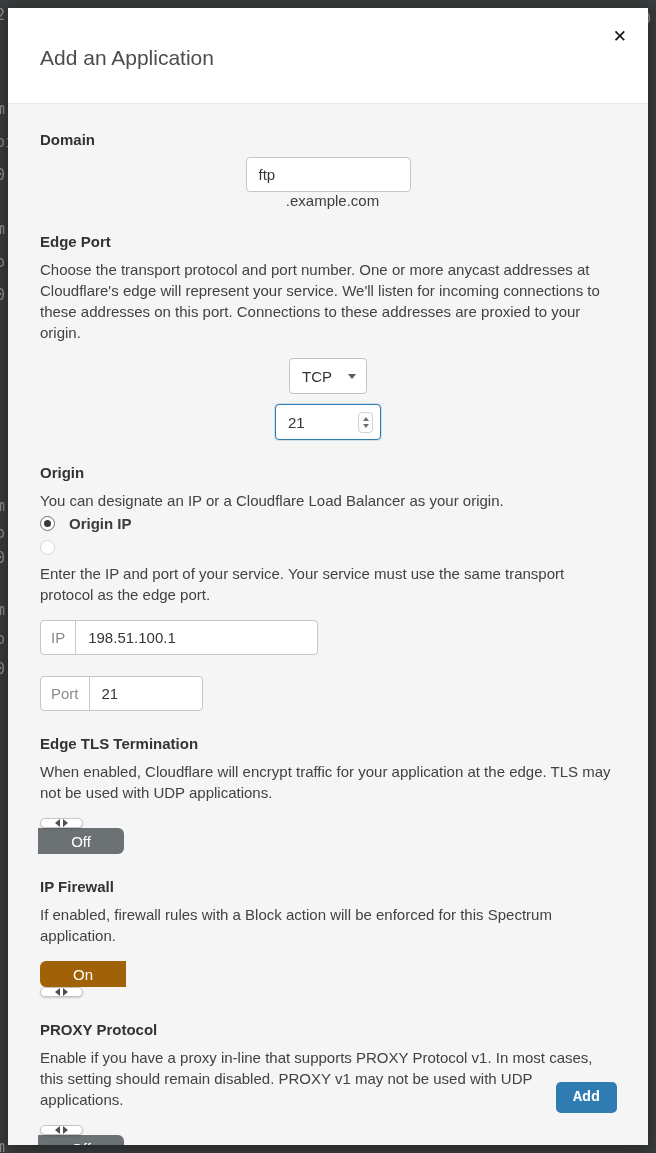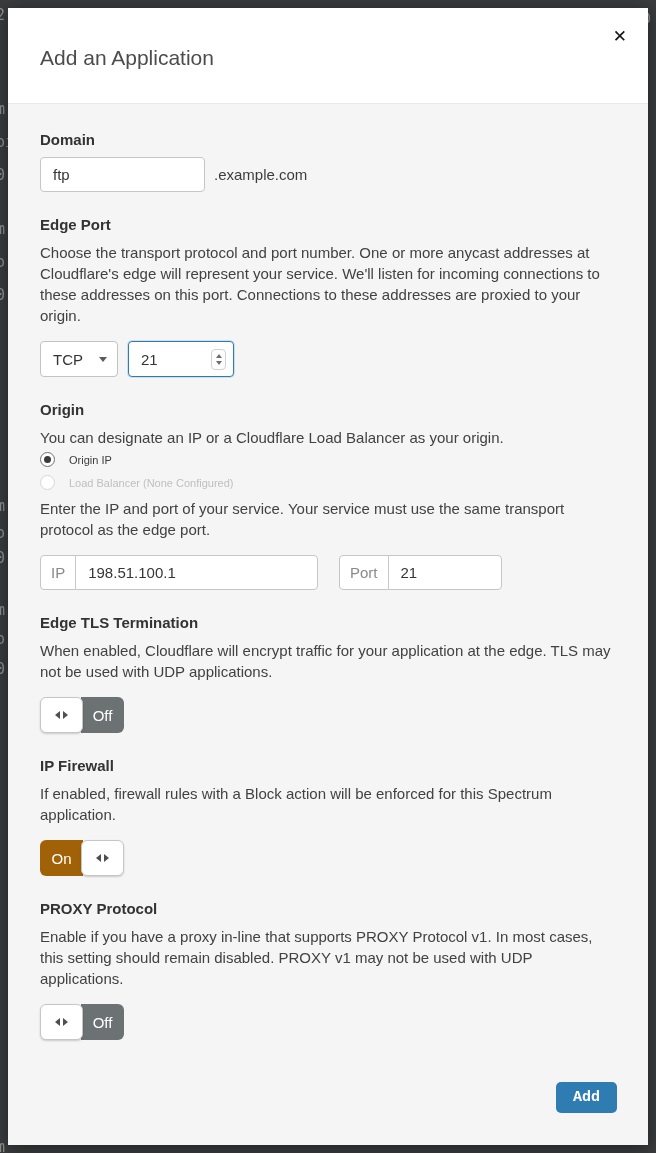--- a/index.html
+++ b/index.html
@@ -37,21 +37,21 @@
   .modal-title { font-size: 21px; font-weight: 400; color: #4c4c4c; }
   .close-btn {
     position: absolute; top: 20px; right: 21px;
     font-size: 17px; font-weight: 700; color: #141414;
     cursor: pointer; line-height: 1;
   }
   .modal-body { padding: 27px 32px 0; flex: 1 1 auto; }
 
   .sec-heading { font-size: 15px; font-weight: 700; color: #333333; line-height: 18px; margin-bottom: 8px; }
   .sec-desc { font-size: 15px; color: #424242; line-height: 21px; margin-bottom: 15px; max-width: 578px; }
-  .control-row { margin-bottom: 24px; }
+  .control-row { margin-bottom: 24px; flex-direction: column; }
 
   .text-input {
     height: 35px; background: #fff;
     border: 1px solid #c6c6c6; border-radius: 4px;
     display: flex; align-items: center;
     font-size: 15px; color: #363636;
   }
   .input-value { padding-left: 12px; }
 
   .domain-row { display: flex; align-items: center; }
@@ -92,21 +92,21 @@
     width: 15px; height: 15px; border-radius: 50%;
     background: #fff; border: 1px solid #6f6f6f;
     display: flex; align-items: center; justify-content: center;
     flex: 0 0 auto;
   }
   .radio-circle.checked::after {
     content: ""; width: 7px; height: 7px; border-radius: 50%;
     background: #3a3a3a; display: block;
   }
   .radio-circle.disabled { border-color: #d6d6d6; }
-  .radio-label { margin-left: 14px; font-size: 11px; color: #3c3c3c; }
+  .radio-label { margin-left: 14px; font-size: 15px; color: #3c3c3c; font-weight: bold; }
   .radio-label.disabled { color: #bfbfbf; }
   .radio-group { margin-bottom: 4px; }
 
   .ip-row { display: flex; gap: 21px; }
   .prefix-input { padding: 0; }
   .input-prefix {
     align-self: stretch; display: flex; align-items: center;
     padding: 0 10px; color: #8a8a8a; font-size: 15px;
     border-right: 1px solid #c9c9c9;
   }
@@ -198,21 +198,20 @@
     <div class="section">
       <div class="sec-heading">Origin</div>
       <div class="sec-desc" style="margin-bottom:4px;">You can designate an IP or a Cloudflare Load Balancer as your origin.</div>
       <div class="radio-group">
         <div class="radio-row">
           <span class="radio-circle checked"></span>
           <span class="radio-label">Origin IP</span>
         </div>
         <div class="radio-row">
           <span class="radio-circle disabled"></span>
-          <span class="radio-label disabled">Load Balancer (None Configured)</span>
         </div>
       </div>
       <div class="sec-desc">Enter the IP and port of your service. Your service must use the same transport protocol as the edge port.</div>
       <div class="control-row ip-row">
         <div class="text-input prefix-input ip-input">
           <span class="input-prefix">IP</span>
           <span class="input-value">198.51.100.1</span>
         </div>
         <div class="text-input prefix-input port-input">
           <span class="input-prefix">Port</span>

